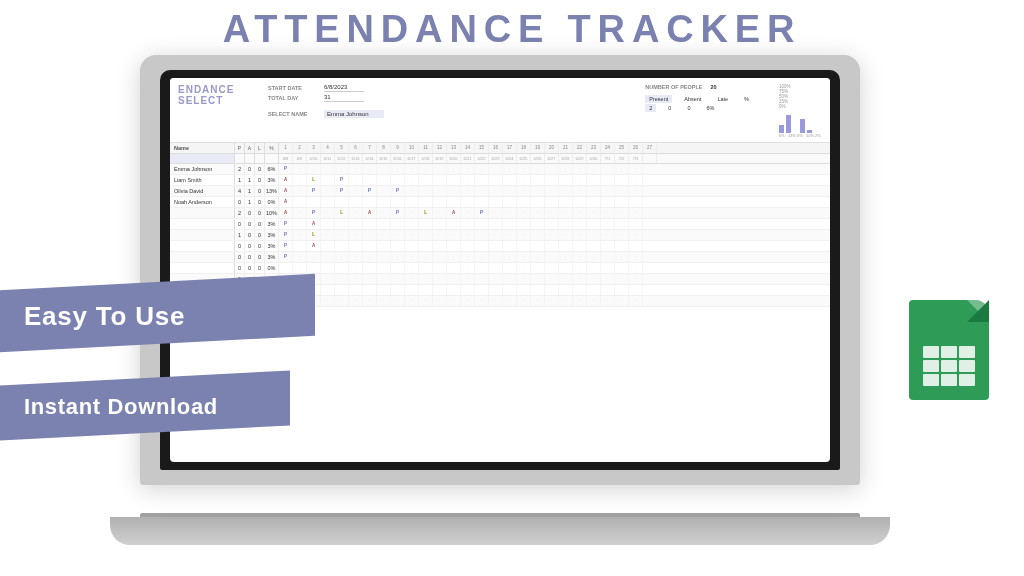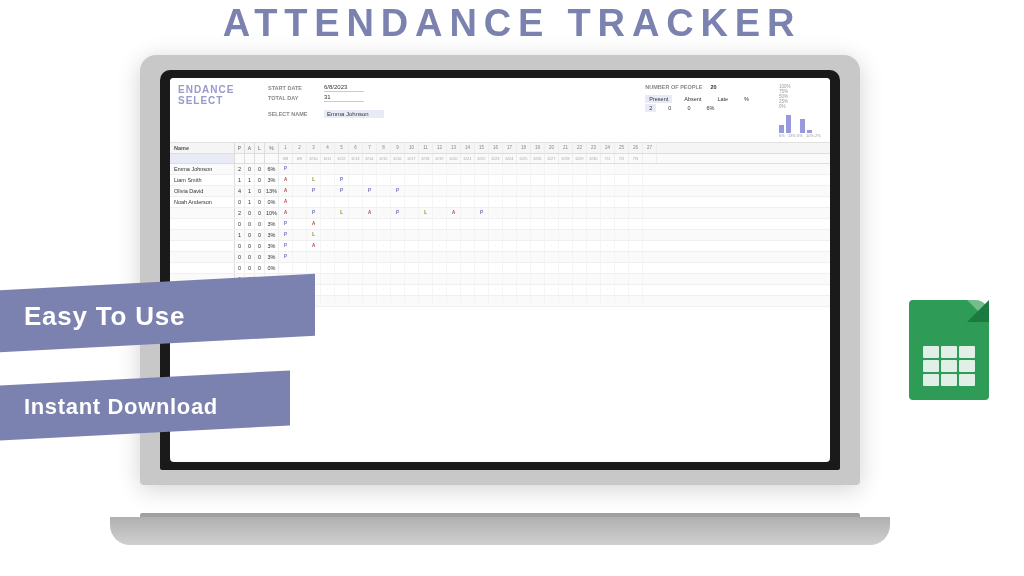--- a/index.html
+++ b/index.html
@@ -12,21 +12,21 @@
       position: relative;
     }
 
     
     .page-title {
       text-align: center;
       letter-spacing: 0.18em;
       font-size: 38px;
       font-weight: 700;
       color: #7b82b0;
-      padding-top: 2px;
+      padding-top: 8px;
       padding-bottom: 10px;
     }
 
     
     .laptop-wrap {
       position: absolute;
       top: 55px;
       left: 140px;
       width: 720px;
       height: 490px;

